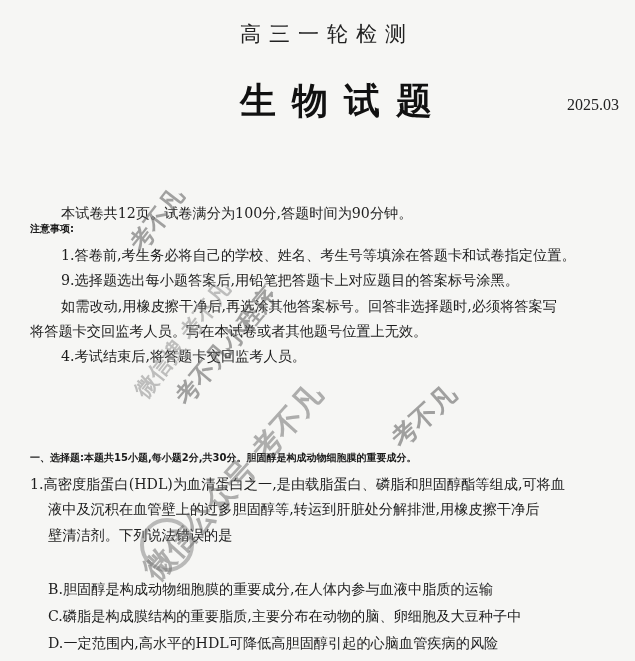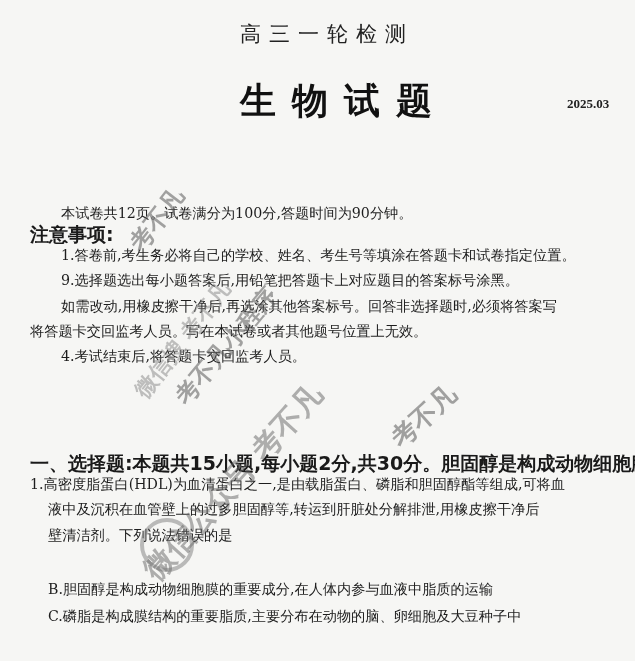--- a/index.html
+++ b/index.html
@@ -6,23 +6,23 @@
   body {
     width: 635px; height: 661px; overflow: hidden; position: relative;
     background: #f6f6f4;
     font-family: "DejaVu Serif", "Liberation Serif", serif;
     color: #1a1a1a;
   }
   .page { position: absolute; inset: 0; }
   .t { position: absolute; white-space: nowrap; }
   .subtitle { left: 240px; top: 4px; font-size: 21px; letter-spacing: 8px; font-family: "DejaVu Sans", sans-serif; color: #222; margin-top: 16px; }
   .title { left: 240px; top: 77px; font-size: 36px; font-weight: bold; letter-spacing: 16px; font-family: "DejaVu Sans", sans-serif; color: #111; }
-  .date { left: 567px; top: 96px; font-size: 13px; font-weight: bold; font-family: "Liberation Serif", serif; color: #222; }
+  .date { left: 567px; top: 96px; font-size: 16px; font-weight: normal; font-family: "Liberation Serif", serif; color: #222; }
   .body { font-size: 14.2px; color: #1d1d1d; }
-  .bold { font-weight: bold; font-family: "DejaVu Sans", sans-serif; font-size: 19px; }
+  .bold { font-weight: bold; font-family: "DejaVu Sans", sans-serif; font-size: 10px; }
   .wm { position: absolute; color: rgba(90,90,90,0.55); font-family: "DejaVu Sans", sans-serif; font-weight: bold; transform-origin: left center; white-space: nowrap; pointer-events: none; }
   .wm-circle { position: absolute; border: 4px solid rgba(110,110,110,0.45); border-radius: 50%; pointer-events: none; }
 </style>
 </head>
 <body>
 
 <div class="page">
   <div class="t subtitle">高三一轮检测</div>
   <div class="t title">生物试题</div>
   <div class="t date">2025.03</div>
@@ -35,20 +35,21 @@
   <div class="t body" style="left:61px;top:297px;">如需改动,用橡皮擦干净后,再选涂其他答案标号。回答非选择题时,必须将答案写</div>
   <div class="t body" style="left:30px;top:322px;">将答题卡交回监考人员。写在本试卷或者其他题号位置上无效。</div>
   <div class="t body" style="left:61px;top:347px;">4.考试结束后,将答题卡交回监考人员。</div>
 
   <div class="t bold" style="left:30px;top:451px;">一、选择题:本题共15小题,每小题2分,共30分。胆固醇是构成动物细胞膜的重要成分。</div>
   <div class="t body" style="left:30px;top:475px;text-align:right;">1.高密度脂蛋白(HDL)为血清蛋白之一,是由载脂蛋白、磷脂和胆固醇酯等组成,可将血</div>
   <div class="t body" style="left:48px;top:500px;">液中及沉积在血管壁上的过多胆固醇等,转运到肝脏处分解排泄,用橡皮擦干净后</div>
   <div class="t body" style="left:48px;top:526px;">壁清洁剂。下列说法错误的是</div>
   <div class="t body" style="left:48px;top:580px;">B.胆固醇是构成动物细胞膜的重要成分,在人体内参与血液中脂质的运输</div>
   <div class="t body" style="left:48px;top:607px;">C.磷脂是构成膜结构的重要脂质,主要分布在动物的脑、卵细胞及大豆种子中</div>
+  <div class="t body" style="left:48px;top:634px;">D.一定范围内,高水平的HDL可降低高胆固醇引起的心脑血管疾病的风险</div>
 
   <div class="wm" style="left:135px;top:232px;font-size:24px;transform:rotate(-52deg);">考不凡</div>
   <div class="wm" style="left:140px;top:380px;font-size:22px;transform:rotate(-52deg);color:rgba(120,120,120,0.45);">微信搜 考不凡</div>
   <div class="wm" style="left:180px;top:385px;font-size:24px;transform:rotate(-50deg);">考不凡小程序</div>
   <div class="wm" style="left:395px;top:425px;font-size:26px;transform:rotate(-42deg);">考不凡</div>
   <div class="wm" style="left:150px;top:555px;font-size:30px;transform:rotate(-48deg);color:rgba(100,100,100,0.5);">微信公众号 考不凡</div>
   <div class="wm-circle" style="left:140px;top:518px;width:46px;height:46px;"></div>
 </div>
 
 </body></html>

